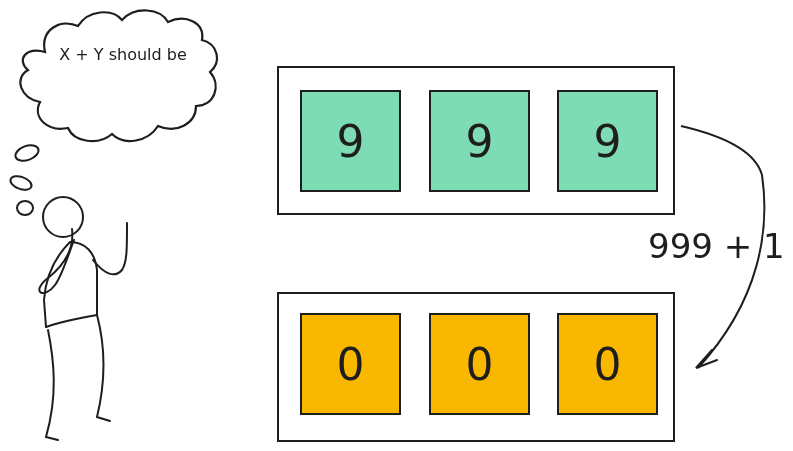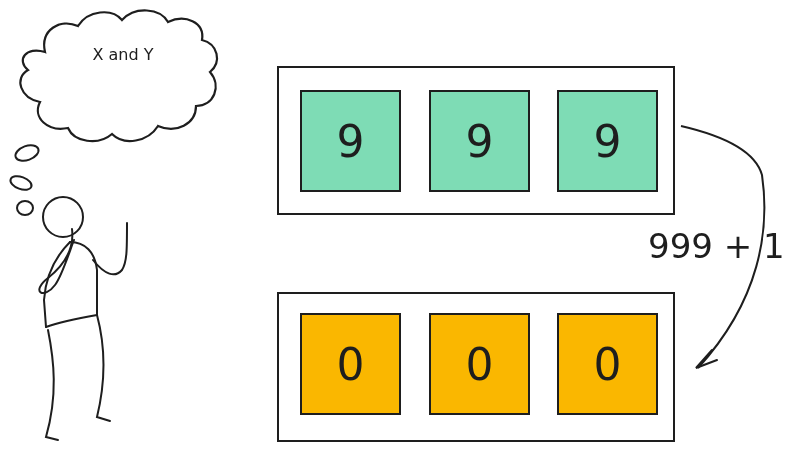--- a/index.html
+++ b/index.html
@@ -36,21 +36,21 @@
     <path d="M46,327 C60,322 80,318 97,315"></path>
     <path d="M48,330 C54,360 58,395 46,437 L58,440"></path>
     <path d="M97,315 C105,345 106,380 97,417 L110,421"></path>
   </g>
 
   <path d="M681,126 C720,135 755,150 762,175 C770,230 760,300 698,368" fill="none" stroke="#1e1e1e" stroke-width="2"></path>
   <path d="M712,350 L696,368 L717,360" fill="none" stroke="#1e1e1e" stroke-width="2" stroke-linecap="round"></path>
 </svg>
 
 <div class="thought-text">
-  <div>X and Y</div>
+  <div>X + Y should be</div>
 </div>
 
 <div class="outer-box" style="left:277px;top:66px;width:398px;height:149px;"></div>
 <div class="digit-box" style="left:300px;top:90px;background:#7edcb5;">9</div>
 <div class="digit-box" style="left:429px;top:90px;background:#7edcb5;">9</div>
 <div class="digit-box" style="left:557px;top:90px;background:#7edcb5;">9</div>
 
 <div class="outer-box" style="left:277px;top:292px;width:398px;height:150px;"></div>
 <div class="digit-box" style="left:300px;top:313px;background:#fab700;">0</div>
 <div class="digit-box" style="left:429px;top:313px;background:#fab700;">0</div>

